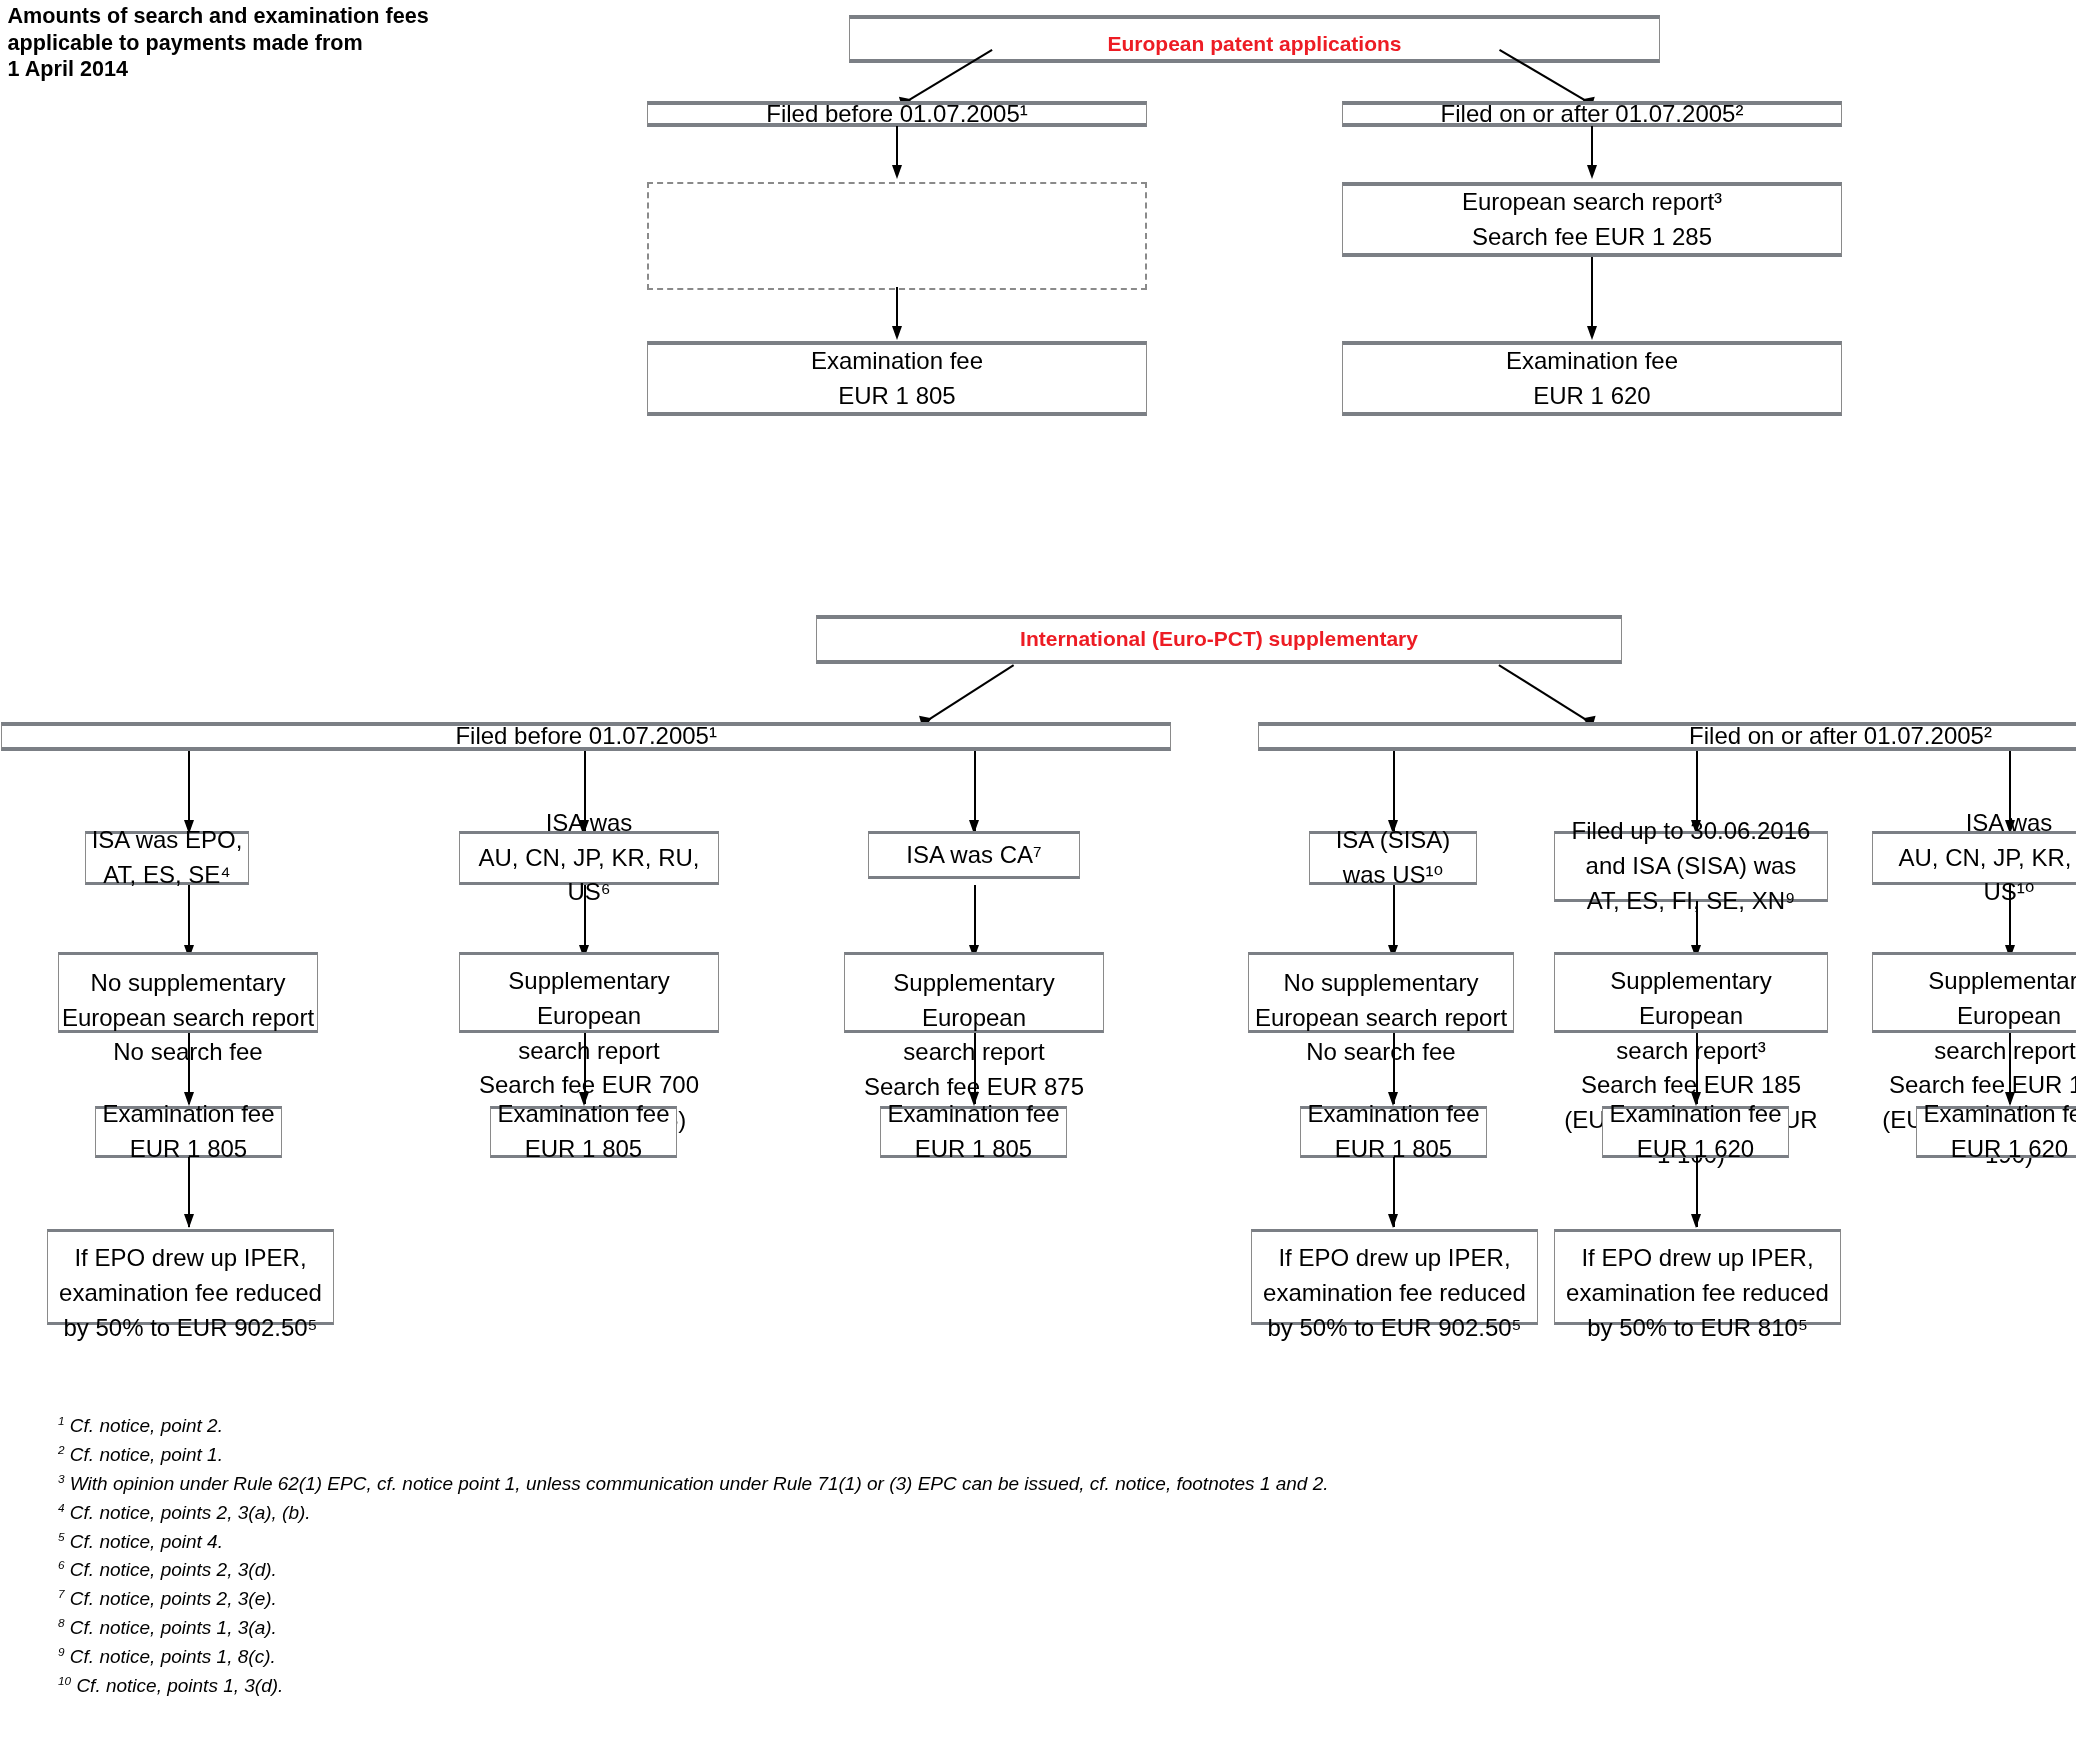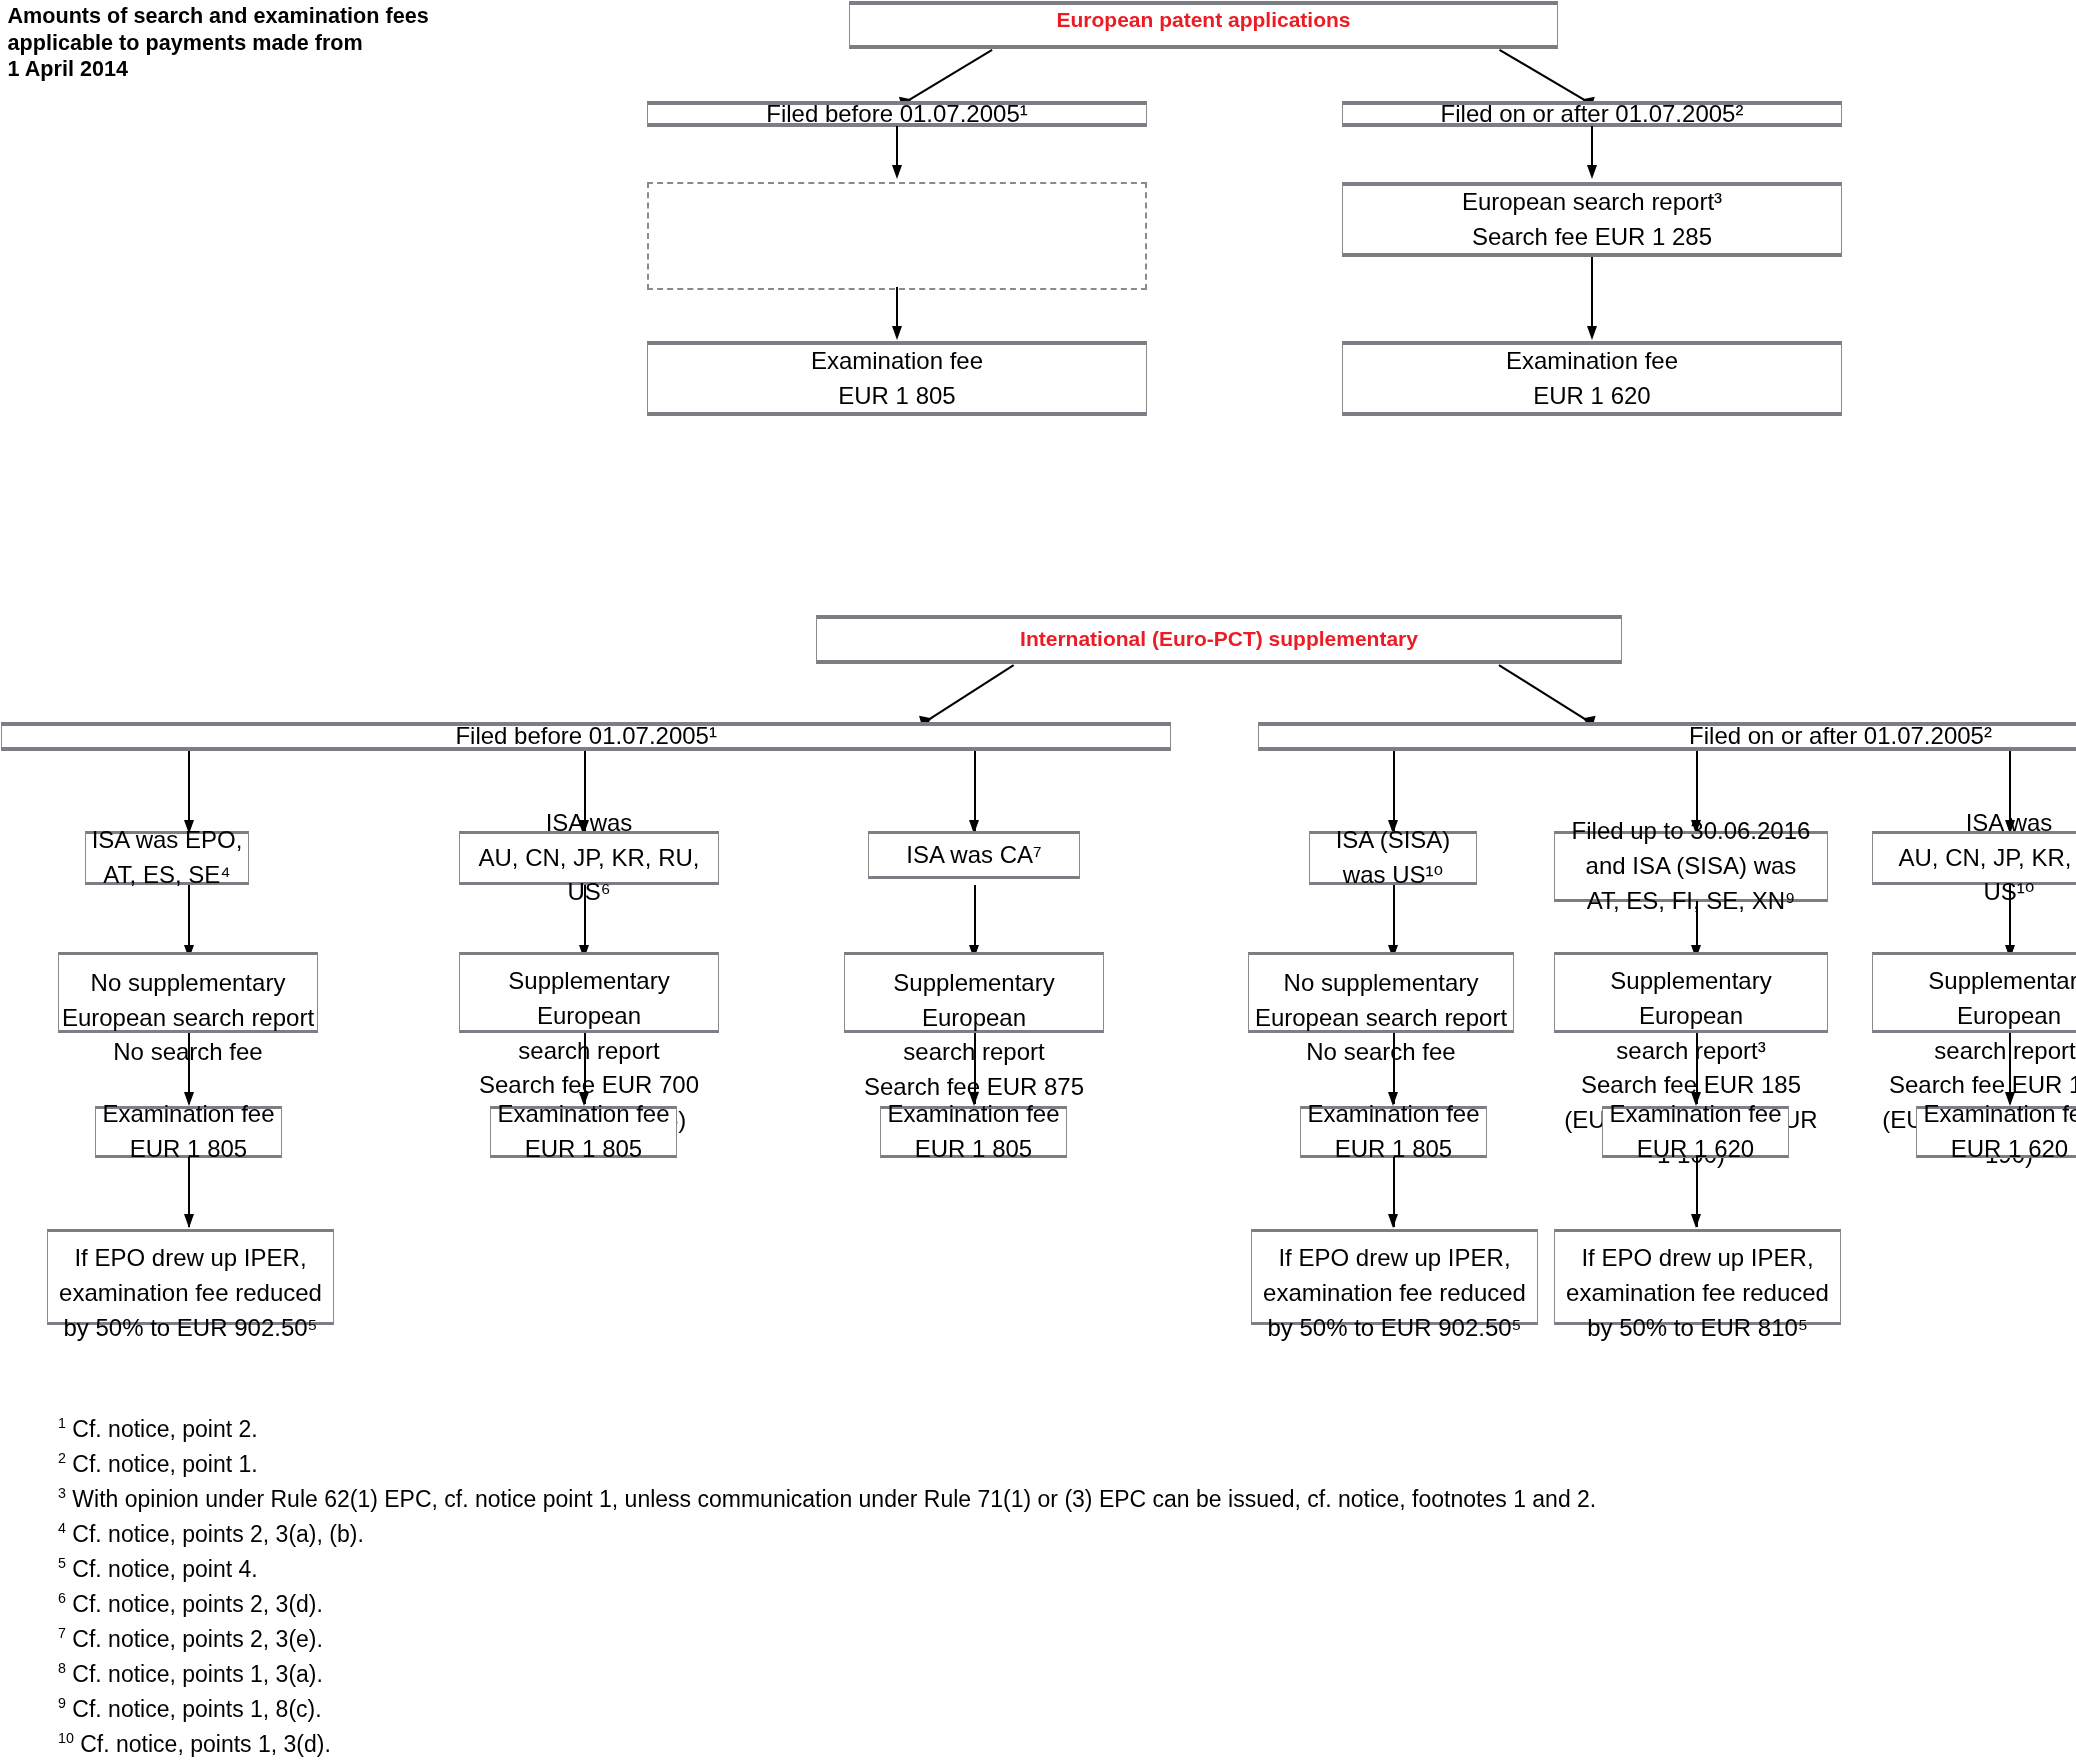--- a/index.html
+++ b/index.html
@@ -28,34 +28,34 @@
   
   .vline{position:absolute;background:#000;width:1.7px;}
   .arrowhead{position:absolute;width:0;height:0;
              border-left:5.4px solid transparent;
              border-right:5.4px solid transparent;
              border-top:14px solid #000;}
   .diag{position:absolute;overflow:visible;}
 
   
   .notes{position:absolute;left:58px;top:1412px;width:1661px;
-         font-size:23px;line-height:1.52;}
+         font-size:19px;line-height:1.52;font-style:italic;}
   .notes .n{display:block;white-space:pre;}
   .notes sup{font-size:0.62em;vertical-align:super;line-height:0;}
 </style>
 </head>
 <body>
 
 <div id="stage">
 
   <div class="title">Amounts of search and examination fees
 applicable to payments made from
 1 April 2014</div>
 
-  <div class="box hdr" style="left:849px;top:1px;width:709px;height:48px;justify-content:flex-start;">
+  <div class="box hdr" style="left:849px;top:15px;width:811px;height:48px;justify-content:flex-end;">
     <div class="txt">European patent applications</div>
   </div>
 
   <svg class="diag" style="left:872px;top:49px;width:166px;height:66px;" viewBox="0 0 400 160" width="166" height="66">
     <line x1="290" y1="2" x2="75" y2="132" stroke="#000" stroke-width="5"></line>
     <polygon points="75,152 64,116 94,122" fill="#000"></polygon>
   </svg>
   <svg class="diag" style="left:1466px;top:49px;width:166px;height:66px;" viewBox="0 0 400 160" width="166" height="66">
     <line x1="80" y1="2" x2="300" y2="132" stroke="#000" stroke-width="5"></line>
     <polygon points="300,152 281,122 311,116" fill="#000"></polygon>

